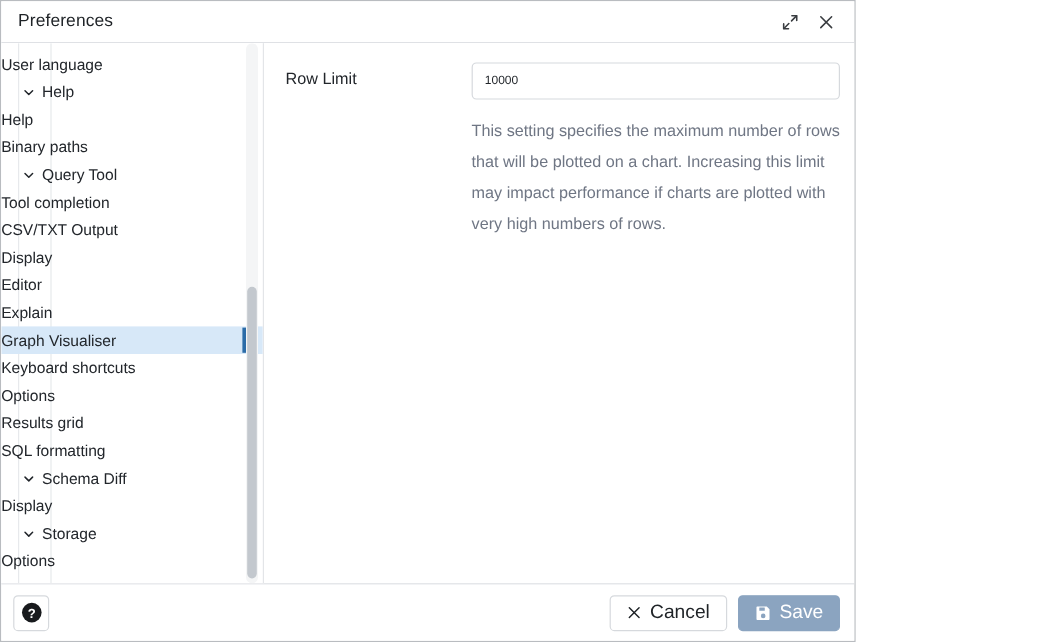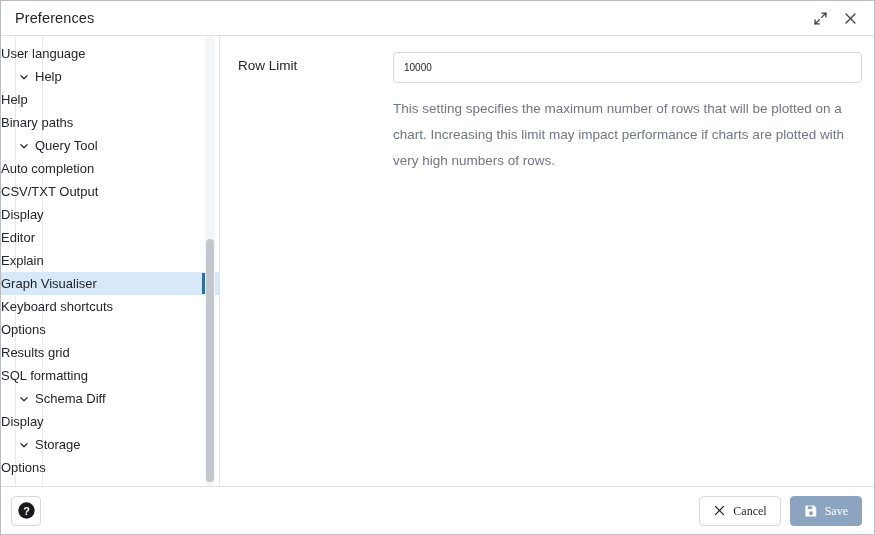--- a/index.html
+++ b/index.html
@@ -8,21 +8,21 @@
   html, body {
     width: 875px;
     height: 535px;
     background: #ffffff;
     font-family: "Liberation Sans", sans-serif;
     -webkit-font-smoothing: antialiased;
   }
 
   .window {
     position: relative;
-    width: 875px;
+    width: 713px;
     height: 535px;
     background: #ffffff;
     border: 1px solid #b9bcc0;
     display: flex;
     flex-direction: column;
     overflow: hidden;
   }
 
   
   .titlebar {
@@ -211,22 +211,22 @@
   .footer-spacer { flex: 1 1 auto; }
   .footer-actions { display: flex; align-items: center; gap: 9px; }
 
   .btn {
     height: 30px;
     border-radius: 4px;
     display: inline-flex;
     align-items: center;
     gap: 7px;
     padding: 0 13px;
-    font-size: 12px;
-    font-family: Liberation Serif, serif;
+    font-size: 16px;
+    font-family: Liberation Sans, sans-serif;
     cursor: pointer;
     border: 1px solid transparent;
     line-height: 1;
   }
   .btn-cancel {
     background: #ffffff;
     border-color: #d6d9dd;
     color: #1f2327;
   }
   .btn-save {
@@ -288,21 +288,21 @@
           </div>
           <div class="tree-row group">
             <span class="chev">
               <svg width="10" height="10" viewBox="0 0 12 12" fill="none" stroke="currentColor" stroke-width="1.5" stroke-linecap="round" stroke-linejoin="round">
                 <path d="M2.2 4.3 6 8.1 9.8 4.3"></path>
               </svg>
             </span>
             <span class="tree-label">Query Tool</span>
           </div>
           <div class="tree-row child">
-            <span class="tree-label">Auto completion</span>
+            <span class="tree-label">Tool completion</span>
           </div>
           <div class="tree-row child">
             <span class="tree-label">CSV/TXT Output</span>
           </div>
           <div class="tree-row child">
             <span class="tree-label">Display</span>
           </div>
           <div class="tree-row child">
             <span class="tree-label">Editor</span>
           </div>

